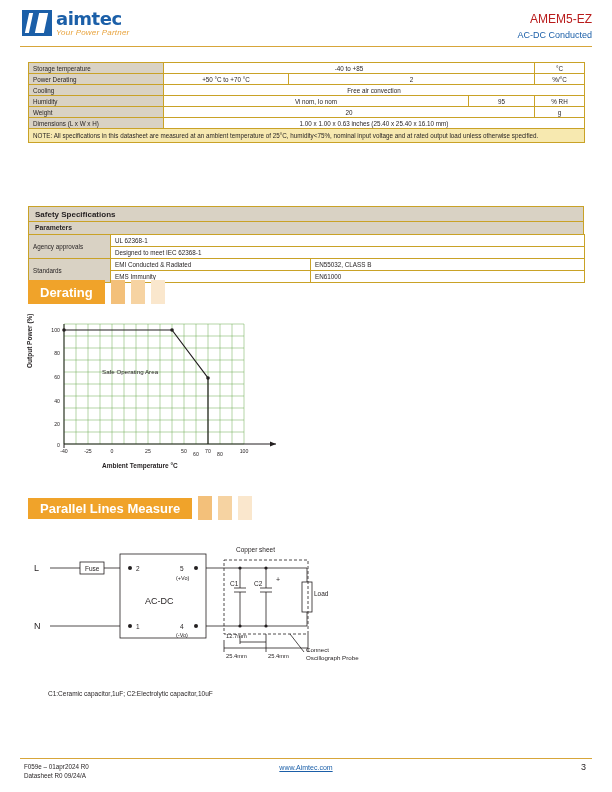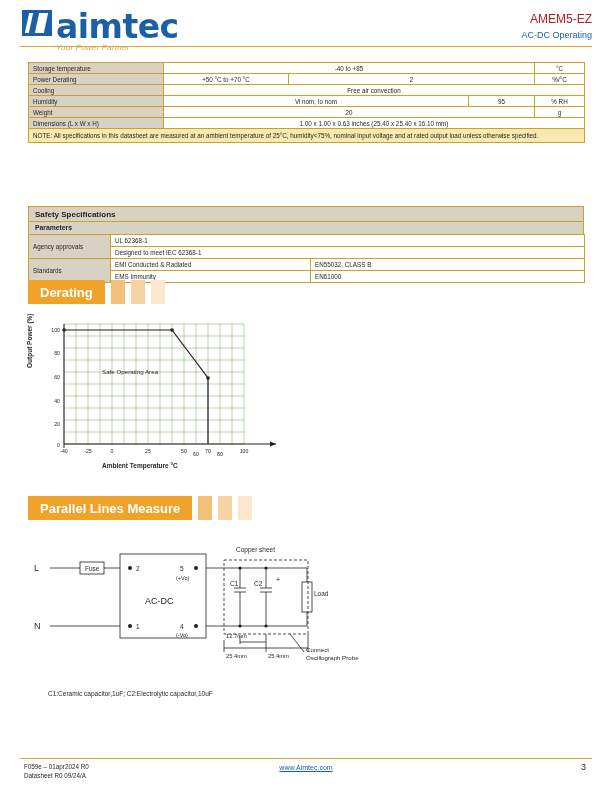--- a/index.html
+++ b/index.html
@@ -24,21 +24,21 @@
   .logo-mark:before {
     content: ""; position: absolute; left: 5px; top: 3px; width: 4px; height: 20px;
     background: #ffffff; transform: skewX(-12deg);
   }
   .logo-mark:after {
     content: ""; position: absolute; left: 15px; top: 3px; width: 9px; height: 20px;
     background: #ffffff; transform: skewX(-12deg);
   }
   .logo-text { line-height: 1; }
   .logo-name {
-    font-size: 33px; font-weight: bold; color: #1b5fa8; letter-spacing: -0.5px;
+    font-size: 18px; font-weight: bold; color: #1b5fa8; letter-spacing: -0.5px;
     font-family: "DejaVu Sans", sans-serif;
   }
   .logo-tag { font-size: 8px; color: #e8a33d; font-style: italic; margin-top: 1px; letter-spacing: .2px;}
   .header-right { position: absolute; right: 20px; top: 12px; text-align: right; }
   .model { font-size: 12px; color: #b91c1c; font-weight: normal; }
   .subtitle { font-size: 9px; color: #1b5fa8; margin-top: 4px; }
   .header-rule { position:absolute; left: 20px; right: 20px; top: 46px; height: 1px; background: #d7a63a; }
 
   
   .tbl { position: absolute; left: 28px; width: 556px; border-collapse: collapse; table-layout: fixed; }
@@ -68,21 +68,21 @@
   .sec-title {
     background: #f0a32a; color: #ffffff; font-size: 13px; font-weight: bold;
     padding: 3px 12px 3px 12px; display: flex; align-items: center;
     font-family: "Liberation Sans", sans-serif;
   }
   .sq { width: 14px; height: 24px; margin-left: 6px; }
   .sq.a { background: #f3c07a; }
   .sq.b { background: #f6d3a2; }
   .sq.c { background: #fae7cd; }
   #derating-sec { left: 28px; top: 280px; }
-  #parallel-sec { left: 28px; top: 496px; }
+  #parallel-sec { left: 28px; top: 496px; align-items: center; }
 
   
   .chart-area { position: absolute; left: 28px; top: 316px; width: 300px; height: 160px; }
   .chart-svg { display: block; }
   .axis-label-y {
     position: absolute; left: -2px; top: 52px; transform: rotate(-90deg);
     transform-origin: left top; font-size: 6.5px; font-weight: bold; white-space: nowrap;
   }
   .axis-label-x {
     position: absolute; left: 74px; top: 146px; font-size: 6.5px; font-weight: bold; white-space: nowrap;
@@ -108,21 +108,21 @@
   <div class="header">
     <div class="logo-wrap">
       <div class="logo-mark"></div>
       <div class="logo-text">
         <div class="logo-name">aimtec</div>
         <div class="logo-tag">Your Power Partner</div>
       </div>
     </div>
     <div class="header-right">
       <div class="model">AMEM5-EZ</div>
-      <div class="subtitle">AC-DC Operating</div>
+      <div class="subtitle">AC-DC Conducted</div>
     </div>
   </div>
   <div class="header-rule"></div>
 
   <table class="tbl" id="spec-table">
     <colgroup>
       <col style="width:135px">
         <col style="width:125px">
         <col style="width:180px">
         <col style="width:66px">

